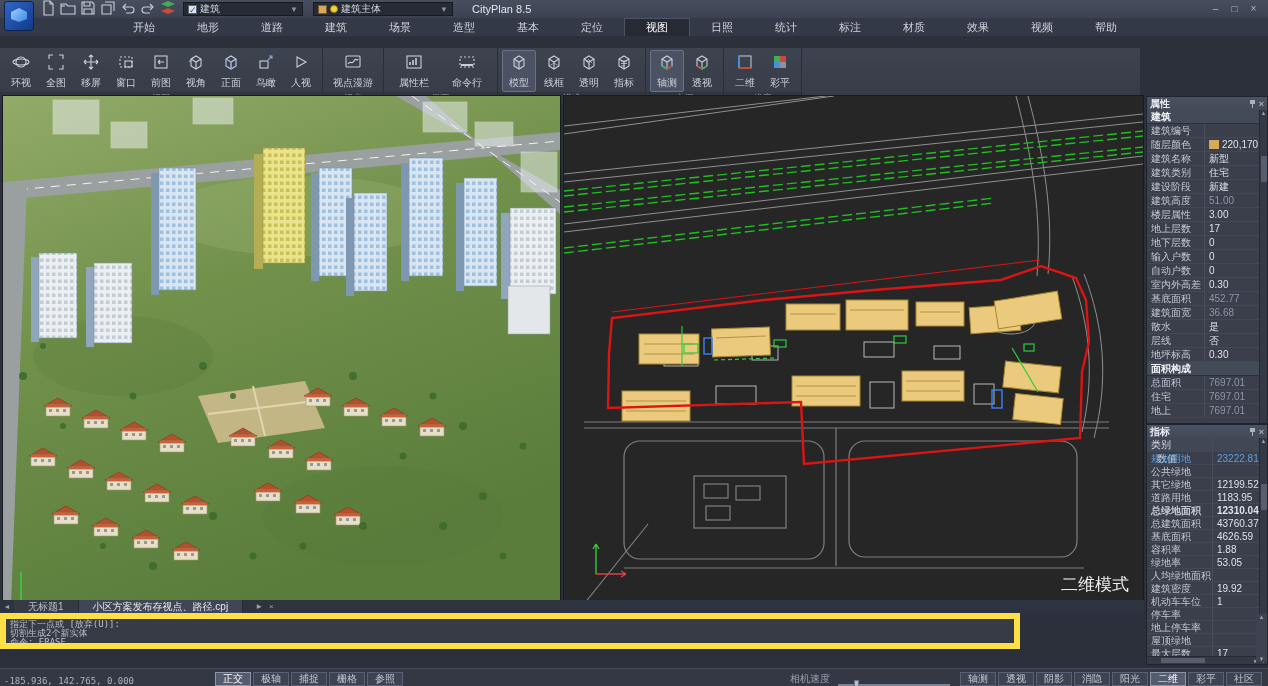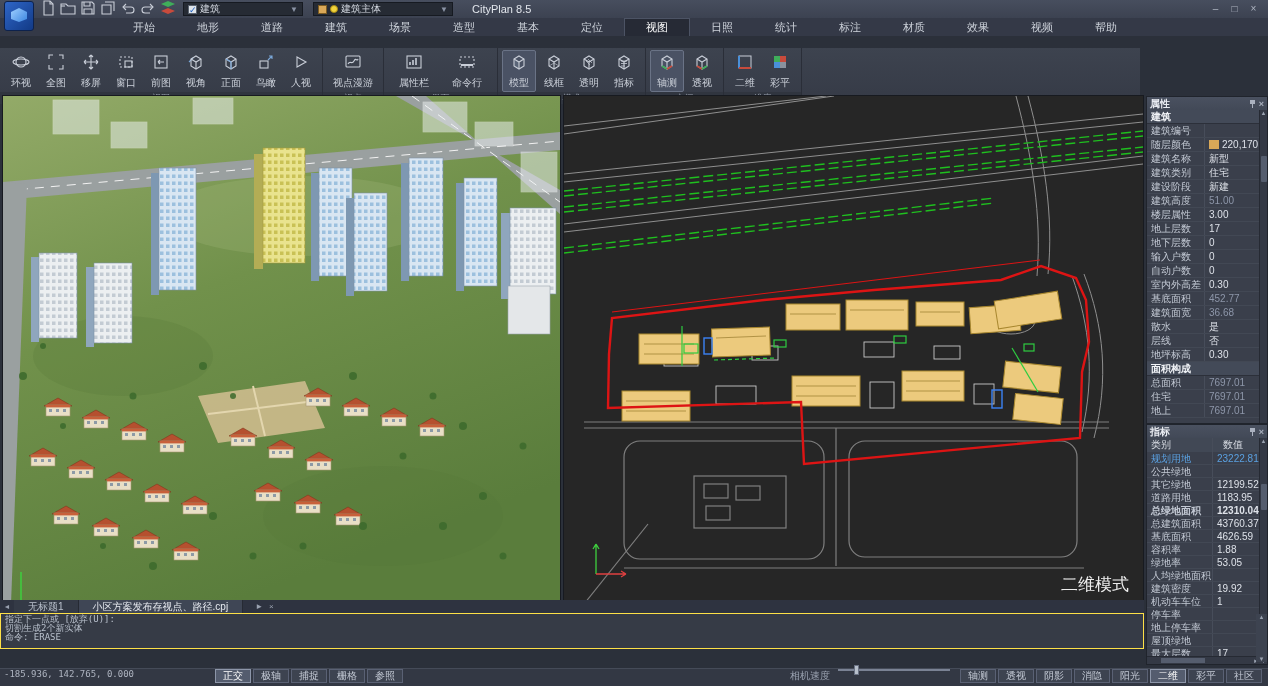--- a/index.html
+++ b/index.html
@@ -64,52 +64,52 @@
   .prow { display:flex; height:14px; line-height:14px; font-size:10px; border-bottom:1px solid #424854; }
   .prow .plabel { width:58px; padding-left:4px; color:#c3c9d4; border-right:1px solid #474d5a;
     white-space:nowrap; overflow:hidden; }
   .prow .pvalue { flex:1; padding-left:4px; color:#dde1e8; white-space:nowrap; overflow:hidden;
     display:flex; align-items:center; gap:3px; }
   .prow .pvalue.muted { color:#8d96a9; }
   .prow .pvalue.link, .prow .plabel.link { color:#5aa0e0; }
   .psection { height:14px; line-height:14px; background:#434a58; color:#f2f4f8; font-weight:bold;
     font-size:10px; padding-left:4px; border-bottom:1px solid #2c303a; }
   .swatch { width:10px; height:9px; background:#d9a858; border:1px solid #86换622; flex:none; }
-  .indhead { display:flex; height:14px; line-height:14px; background:#414855; font-size:10px; color:#d7dbe2; }
+  .indhead { display:flex; height:14px; line-height:14px; background:#414855; font-size:10px; color:#d7dbe2;flex-direction:column; }
   .indhead .c1 { width:66px; padding-left:4px; border-right:1px solid #474d5a; }
   .indhead .c2 { flex:1; padding-left:10px; }
   #ind-rows .plabel { width:66px; }
   .pscroll { position:absolute; right:0; top:13px; bottom:0; width:8px; background:#343945; border-left:1px solid #262a33;
     display:flex; flex-direction:column; align-items:center; font-size:6px; color:#9aa2b0; }
   .pscroll .thumb { width:6px; height:26px; background:#555d6e; margin-top:40px; border-radius:1px; }
   .hscroll { position:absolute; left:0; bottom:0; height:8px; width:114px; background:#343945; border-top:1px solid #262a33;
     display:flex; align-items:center; font-size:6px; color:#9aa2b0; }
   .hscroll .hthumb { width:44px; height:5px; background:#555d6e; margin-left:14px; }
   .hscroll .harr { margin-left:auto; padding-right:2px; }
 
   
   .doctabs { position:absolute; left:0; top:600px; width:1144px; height:13px; background:#2e3340;
     display:flex; align-items:center; font-size:10px; color:#b9c0cc; }
   .doctabs .arr { width:14px; text-align:center; font-size:7px; color:#9aa2b0; }
   .dtab { padding:0 14px; height:13px; line-height:13px; background:#343a46;
     border-right:1px solid #262a33; white-space:nowrap; }
   .dtab.active { background:#3f4655; color:#e6e9ef; }
   .tabright { margin-left:12px; display:flex; gap:6px; font-size:8px; color:#9aa2b0; }
 
-  .cmdhist { position:absolute; left:0; top:613px; width:1144px; height:36px; background:#363b46;
-    border:1px solid #fde047; font-family:"DejaVu Sans Mono","Liberation Mono",monospace;
+  .cmdhist { position:absolute; left:0; top:613px; width:1020px; height:36px; background:#363b46;
+    border:6px solid #fde047; font-family:"DejaVu Sans Mono","Liberation Mono",monospace;
     font-size:9px; line-height:9px; color:#b9c0cc; padding:1px 14px 0 4px; overflow:hidden; }
   .cmdscroll { position:absolute; right:1px; top:614px; width:11px; height:48px; display:flex; flex-direction:column;
     justify-content:space-between; align-items:center; font-size:6px; color:#9aa2b0; background:#3d4350; }
   .cmdline { position:absolute; left:0; top:650px; width:1144px; height:13px; background:#363b46;
     border:1px solid #20242c; font-family:"DejaVu Sans Mono","Liberation Mono",monospace;
     font-size:9px; color:#cdd3dd; padding:1px 4px; }
 
   .statusbar { position:absolute; left:0; top:668px; width:1268px; height:18px; background:#333844;
-    border-top:1px solid #454b58; display:flex; align-items:flex-start; font-size:10px; color:#aeb4c0; }
+    border-top:1px solid #454b58; display:flex; align-items:flex-end; font-size:10px; color:#aeb4c0; }
   .coords { font-family:"DejaVu Sans Mono","Liberation Mono",monospace; font-size:9px; padding-left:4px; width:215px; }
   .stoggle { height:14px; line-height:12px; padding:0 7px; border:1px solid #5a6174; background:#3d4350;
     margin-right:2px; color:#c3c9d4; }
   .stoggle.active { background:#545c6e; border-color:#8d96a9; color:#ffffff; }
   .camlabel { margin-left:auto; color:#9aa2b0; }
   .slider { width:112px; height:2px; background:#7a8294; margin:0 10px 0 8px; position:relative; }
   .slider .sthumb { position:absolute; left:16px; top:-4px; width:5px; height:10px; background:#b8c0cc; border:1px solid #6a7284; }
   .rtoggles { display:flex; padding-right:4px; }
 
   .vp-label { font-size:17px; fill:#ededed; font-family:"Liberation Sans","DejaVu Sans",sans-serif; }

